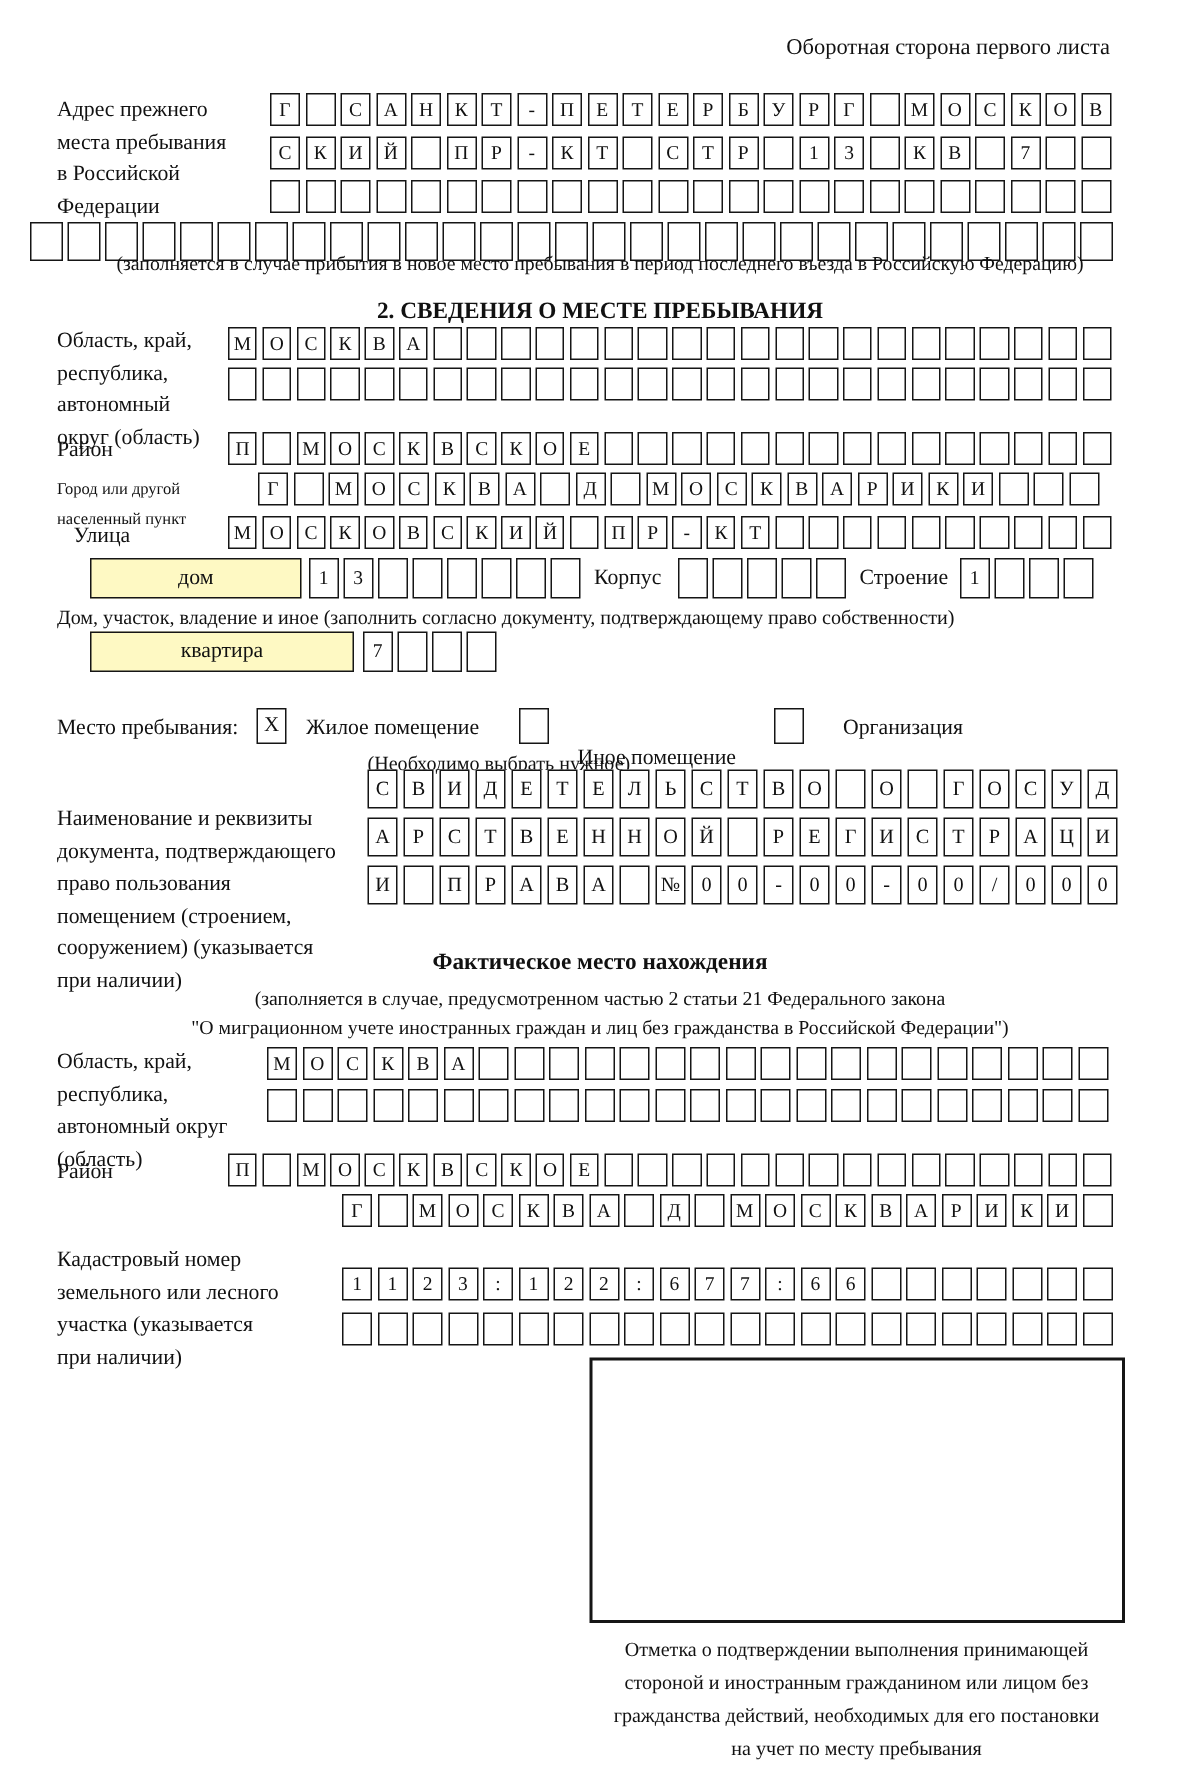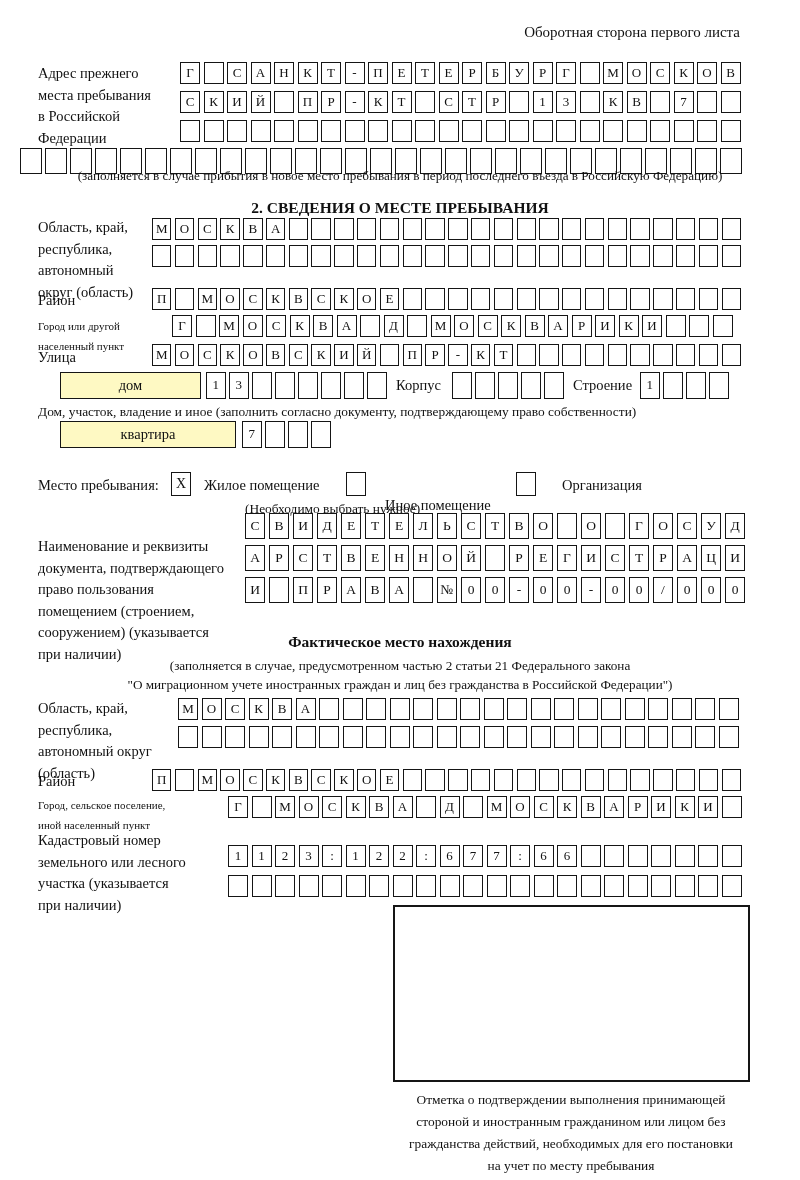--- a/index.html
+++ b/index.html
@@ -64,21 +64,21 @@
   <div class="abs cellrow r26" style="left:152px;top:218px;"><span class="cell">М</span><span class="cell">О</span><span class="cell">С</span><span class="cell">К</span><span class="cell">В</span><span class="cell">А</span><span class="cell"></span><span class="cell"></span><span class="cell"></span><span class="cell"></span><span class="cell"></span><span class="cell"></span><span class="cell"></span><span class="cell"></span><span class="cell"></span><span class="cell"></span><span class="cell"></span><span class="cell"></span><span class="cell"></span><span class="cell"></span><span class="cell"></span><span class="cell"></span><span class="cell"></span><span class="cell"></span><span class="cell"></span><span class="cell"></span></div>
   <div class="abs cellrow r26" style="left:152px;top:245px;"><span class="cell"></span><span class="cell"></span><span class="cell"></span><span class="cell"></span><span class="cell"></span><span class="cell"></span><span class="cell"></span><span class="cell"></span><span class="cell"></span><span class="cell"></span><span class="cell"></span><span class="cell"></span><span class="cell"></span><span class="cell"></span><span class="cell"></span><span class="cell"></span><span class="cell"></span><span class="cell"></span><span class="cell"></span><span class="cell"></span><span class="cell"></span><span class="cell"></span><span class="cell"></span><span class="cell"></span><span class="cell"></span><span class="cell"></span></div>
 
   <div class="abs lbl" style="left:38px;top:290px;">Район</div>
   <div class="abs cellrow r26" style="left:152px;top:288px;"><span class="cell">П</span><span class="cell"></span><span class="cell">М</span><span class="cell">О</span><span class="cell">С</span><span class="cell">К</span><span class="cell">В</span><span class="cell">С</span><span class="cell">К</span><span class="cell">О</span><span class="cell">Е</span><span class="cell"></span><span class="cell"></span><span class="cell"></span><span class="cell"></span><span class="cell"></span><span class="cell"></span><span class="cell"></span><span class="cell"></span><span class="cell"></span><span class="cell"></span><span class="cell"></span><span class="cell"></span><span class="cell"></span><span class="cell"></span><span class="cell"></span></div>
 
   <div class="abs lbl2" style="left:38px;top:316px;width:140px;">Город или другой
 населенный пункт</div>
   <div class="abs cellrow r24" style="left:172px;top:315px;"><span class="cell">Г</span><span class="cell"></span><span class="cell">М</span><span class="cell">О</span><span class="cell">С</span><span class="cell">К</span><span class="cell">В</span><span class="cell">А</span><span class="cell"></span><span class="cell">Д</span><span class="cell"></span><span class="cell">М</span><span class="cell">О</span><span class="cell">С</span><span class="cell">К</span><span class="cell">В</span><span class="cell">А</span><span class="cell">Р</span><span class="cell">И</span><span class="cell">К</span><span class="cell">И</span><span class="cell"></span><span class="cell"></span><span class="cell"></span></div>
 
-  <div class="abs lbl" style="left:38px;top:347px;">Улица</div>
+  <div class="abs lbl" style="left:49px;top:347px;">Улица</div>
   <div class="abs cellrow r26" style="left:152px;top:344px;"><span class="cell">М</span><span class="cell">О</span><span class="cell">С</span><span class="cell">К</span><span class="cell">О</span><span class="cell">В</span><span class="cell">С</span><span class="cell">К</span><span class="cell">И</span><span class="cell">Й</span><span class="cell"></span><span class="cell">П</span><span class="cell">Р</span><span class="cell">-</span><span class="cell">К</span><span class="cell">Т</span><span class="cell"></span><span class="cell"></span><span class="cell"></span><span class="cell"></span><span class="cell"></span><span class="cell"></span><span class="cell"></span><span class="cell"></span><span class="cell"></span><span class="cell"></span></div>
 
   <div class="abs namedbox" style="left:60px;top:372px;width:141px;">дом</div>
   <div class="abs cellrow rdom" style="left:206px;top:372px;"><span class="cell">1</span><span class="cell">3</span><span class="cell"></span><span class="cell"></span><span class="cell"></span><span class="cell"></span><span class="cell"></span><span class="cell"></span></div>
   <div class="abs inline-lbl" style="left:396px;top:377px;">Корпус</div>
   <div class="abs cellrow rdom" style="left:452px;top:372px;"><span class="cell"></span><span class="cell"></span><span class="cell"></span><span class="cell"></span><span class="cell"></span></div>
   <div class="abs inline-lbl" style="left:573px;top:377px;">Строение</div>
   <div class="abs cellrow rdom" style="left:640px;top:372px;"><span class="cell">1</span><span class="cell"></span><span class="cell"></span><span class="cell"></span></div>
   <div class="abs note-l" style="left:38px;top:404px;">Дом, участок, владение и иное (заполнить согласно документу, подтверждающему право собственности)</div>
 
@@ -111,22 +111,20 @@
   <div class="abs lbl" style="left:38px;top:698px;width:145px;">Область, край,
 республика,
 автономный округ
 (область)</div>
   <div class="abs cellrow r24" style="left:178px;top:698px;"><span class="cell">М</span><span class="cell">О</span><span class="cell">С</span><span class="cell">К</span><span class="cell">В</span><span class="cell">А</span><span class="cell"></span><span class="cell"></span><span class="cell"></span><span class="cell"></span><span class="cell"></span><span class="cell"></span><span class="cell"></span><span class="cell"></span><span class="cell"></span><span class="cell"></span><span class="cell"></span><span class="cell"></span><span class="cell"></span><span class="cell"></span><span class="cell"></span><span class="cell"></span><span class="cell"></span><span class="cell"></span></div>
   <div class="abs cellrow r24" style="left:178px;top:726px;"><span class="cell"></span><span class="cell"></span><span class="cell"></span><span class="cell"></span><span class="cell"></span><span class="cell"></span><span class="cell"></span><span class="cell"></span><span class="cell"></span><span class="cell"></span><span class="cell"></span><span class="cell"></span><span class="cell"></span><span class="cell"></span><span class="cell"></span><span class="cell"></span><span class="cell"></span><span class="cell"></span><span class="cell"></span><span class="cell"></span><span class="cell"></span><span class="cell"></span><span class="cell"></span><span class="cell"></span></div>
 
   <div class="abs lbl" style="left:38px;top:771px;">Район</div>
   <div class="abs cellrow r26" style="left:152px;top:769px;"><span class="cell">П</span><span class="cell"></span><span class="cell">М</span><span class="cell">О</span><span class="cell">С</span><span class="cell">К</span><span class="cell">В</span><span class="cell">С</span><span class="cell">К</span><span class="cell">О</span><span class="cell">Е</span><span class="cell"></span><span class="cell"></span><span class="cell"></span><span class="cell"></span><span class="cell"></span><span class="cell"></span><span class="cell"></span><span class="cell"></span><span class="cell"></span><span class="cell"></span><span class="cell"></span><span class="cell"></span><span class="cell"></span><span class="cell"></span><span class="cell"></span></div>
 
-  <div class="abs lbl2" style="left:38px;top:795px;width:195px;">Город, сельское поселение,
-иной населенный пункт</div>
   <div class="abs cellrow r22" style="left:228px;top:796px;"><span class="cell">Г</span><span class="cell"></span><span class="cell">М</span><span class="cell">О</span><span class="cell">С</span><span class="cell">К</span><span class="cell">В</span><span class="cell">А</span><span class="cell"></span><span class="cell">Д</span><span class="cell"></span><span class="cell">М</span><span class="cell">О</span><span class="cell">С</span><span class="cell">К</span><span class="cell">В</span><span class="cell">А</span><span class="cell">Р</span><span class="cell">И</span><span class="cell">К</span><span class="cell">И</span><span class="cell"></span></div>
 
   <div class="abs lbl" style="left:38px;top:830px;width:190px;">Кадастровый номер
 земельного или лесного
 участка (указывается
 при наличии)</div>
   <div class="abs cellrow r22" style="left:228px;top:845px;"><span class="cell">1</span><span class="cell">1</span><span class="cell">2</span><span class="cell">3</span><span class="cell">:</span><span class="cell">1</span><span class="cell">2</span><span class="cell">2</span><span class="cell">:</span><span class="cell">6</span><span class="cell">7</span><span class="cell">7</span><span class="cell">:</span><span class="cell">6</span><span class="cell">6</span><span class="cell"></span><span class="cell"></span><span class="cell"></span><span class="cell"></span><span class="cell"></span><span class="cell"></span><span class="cell"></span></div>
   <div class="abs cellrow r22" style="left:228px;top:875px;"><span class="cell"></span><span class="cell"></span><span class="cell"></span><span class="cell"></span><span class="cell"></span><span class="cell"></span><span class="cell"></span><span class="cell"></span><span class="cell"></span><span class="cell"></span><span class="cell"></span><span class="cell"></span><span class="cell"></span><span class="cell"></span><span class="cell"></span><span class="cell"></span><span class="cell"></span><span class="cell"></span><span class="cell"></span><span class="cell"></span><span class="cell"></span><span class="cell"></span></div>
 
   <div class="abs stampbox" style="left:393px;top:905px;width:357px;height:177px;"></div>

